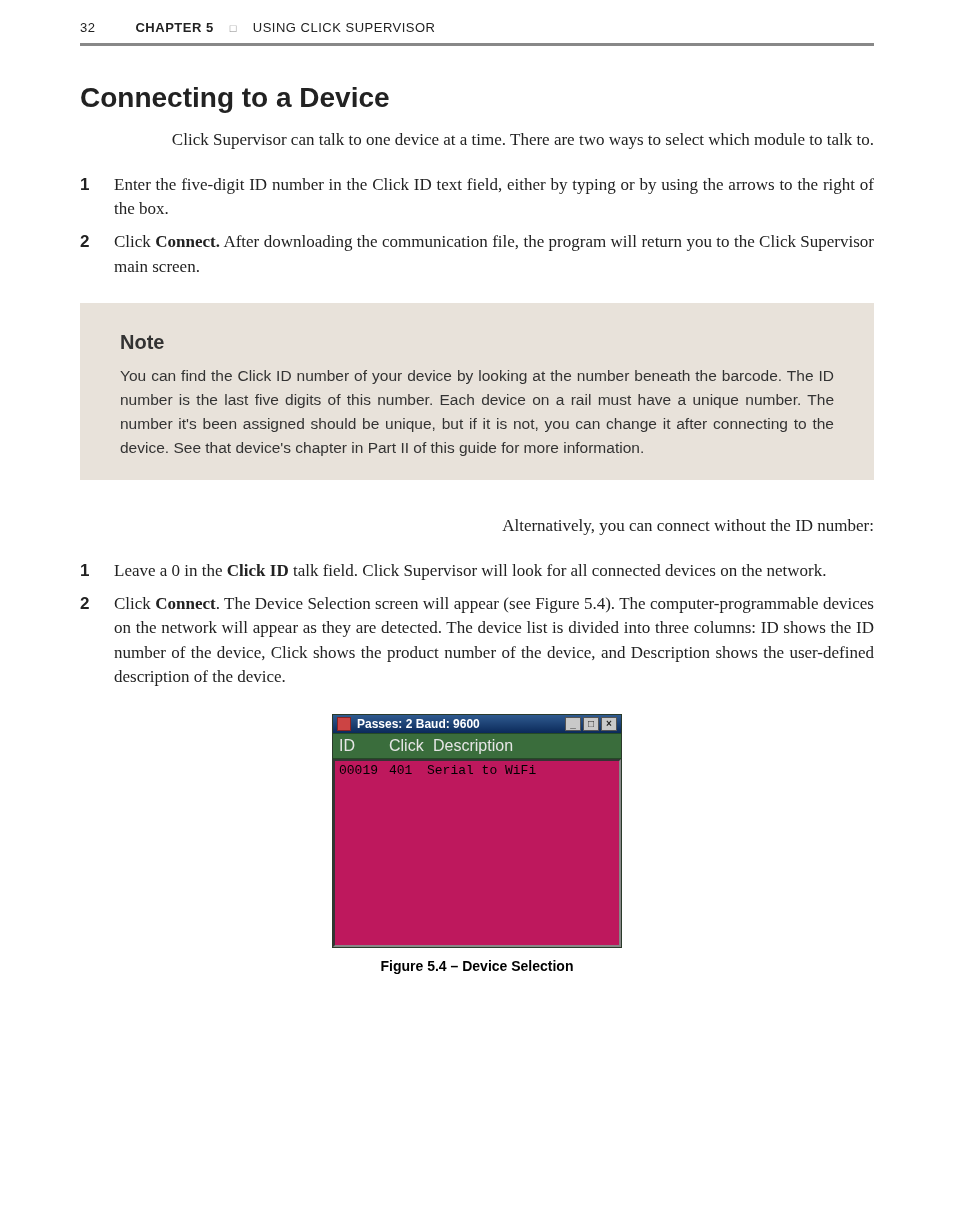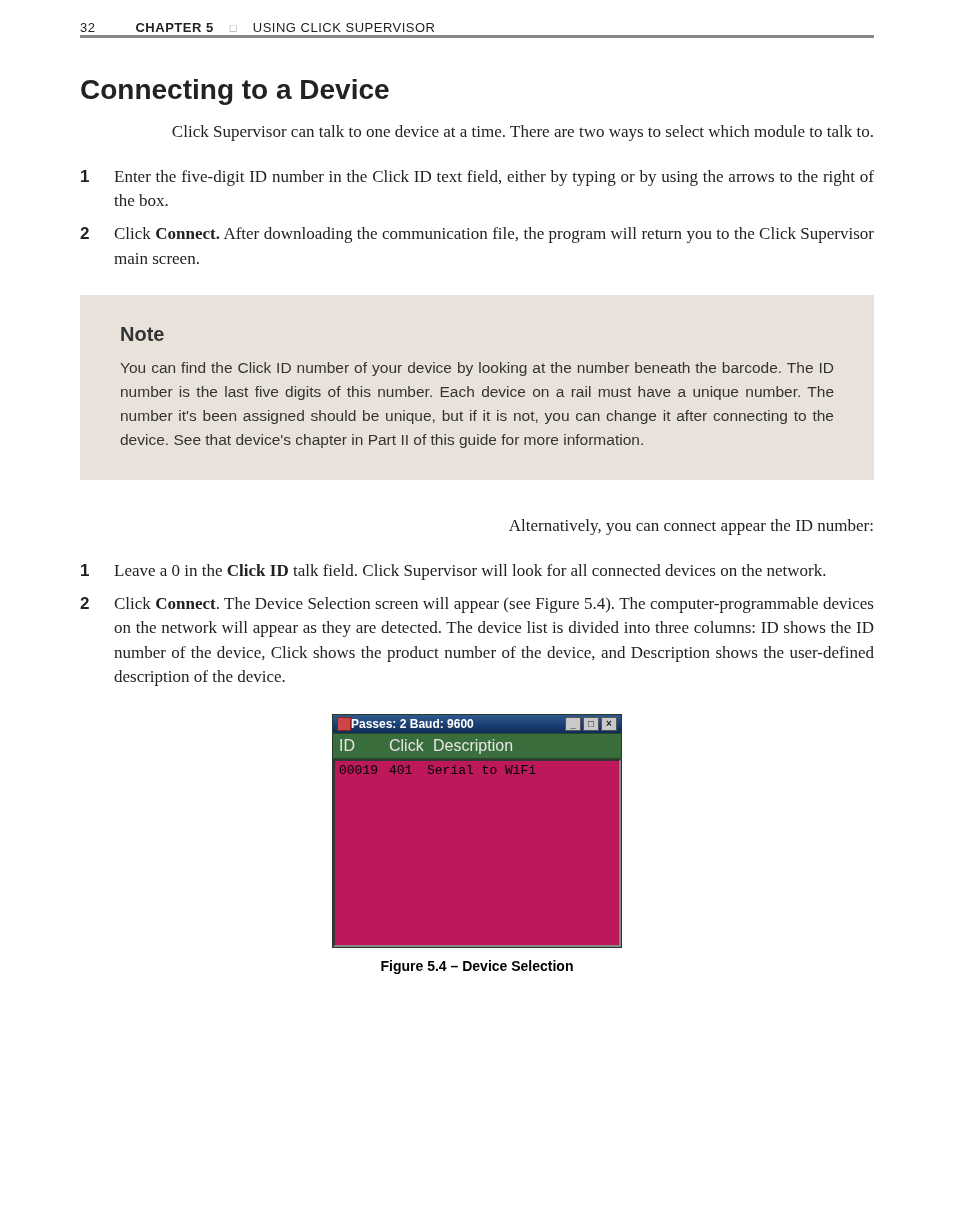--- a/index.html
+++ b/index.html
@@ -10,20 +10,21 @@
     color: #222;
   }
   .page {
     padding: 20px 80px 40px 80px;
   }
   .runhead {
     font-family: Arial, Helvetica, sans-serif;
     font-size: 13px;
     letter-spacing: 0.5px;
     color: #222;
+    padding-bottom: 8px;
     border-bottom: 3px solid #888;
     margin-bottom: 36px;
     display: flex;
     align-items: baseline;
     gap: 16px;
   }
   .runhead .pnum { font-weight: 400; margin-right: 24px; }
   .runhead .chap { font-weight: 800; }
   .runhead .sq { color: #888; font-size: 11px; }
   .runhead .title { font-weight: 400; }
@@ -55,21 +56,21 @@
   ol.steps > li .num {
     font-family: Arial, Helvetica, sans-serif;
     font-weight: 800;
     min-width: 16px;
     color: #222;
   }
   ol.steps > li .txt { flex: 1; }
   .bold { font-weight: 700; }
   .notebox {
     background: #e8e2da;
-    padding: 28px 40px 28px 40px;
+    padding: 28px 40px 20px 40px;
     margin: 18px 0 34px 0;
   }
   .notebox h3 {
     font-family: Arial, Helvetica, sans-serif;
     font-weight: 800;
     font-size: 20px;
     margin-bottom: 10px;
     color: #333;
   }
   .notebox p {
@@ -100,20 +101,21 @@
     text-align: left;
   }
   .win .tbar {
     background: linear-gradient(#2f5a8f, #0b2a5a);
     color: #fff;
     font-size: 12px;
     font-weight: 700;
     display: flex;
     align-items: center;
     padding: 2px 4px;
+    gap: 6px;
   }
   .win .tbar .appicon {
     width: 14px; height: 14px;
     background: #c44; border: 1px solid #822;
   }
   .win .tbar .ttxt { flex: 1; white-space: nowrap; }
   .win .tbar .ctrls { display: flex; gap: 2px; }
   .win .tbar .wbtn {
     width: 16px; height: 14px;
     background: #c9c9c9;
@@ -201,21 +203,21 @@
         <span>Click </span><span class="bold">Connect.</span><span> After downloading the communication file, the program will return you to the Click Supervisor main screen.</span>
       </span>
     </li>
   </ol>
 
   <div class="notebox">
     <h3>Note</h3>
     <p>You can find the Click ID number of your device by looking at the number beneath the barcode. The ID number is the last five digits of this number. Each device on a rail must have a unique number. The number it's been assigned should be unique, but if it is not, you can change it after connecting to the device. See that device's chapter in Part II of this guide for more information.</p>
   </div>
 
-  <p class="body">Alternatively, you can connect appear the ID number:</p>
+  <p class="body">Alternatively, you can connect without the ID number:</p>
 
   <ol class="steps">
     <li>
       <span class="num">1</span>
       <span class="txt">
         <span>Leave a 0 in the </span><span class="bold">Click ID</span><span> talk field. Click Supervisor will look for all connected devices on the network.</span>
       </span>
     </li>
     <li>
       <span class="num">2</span>

